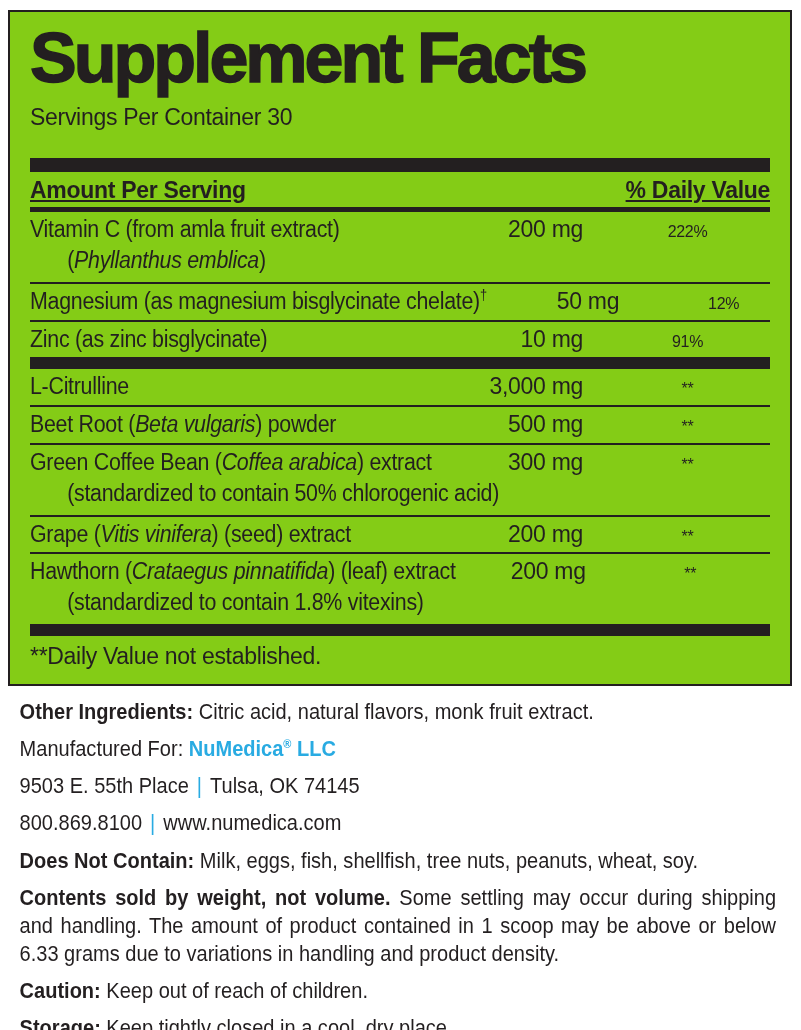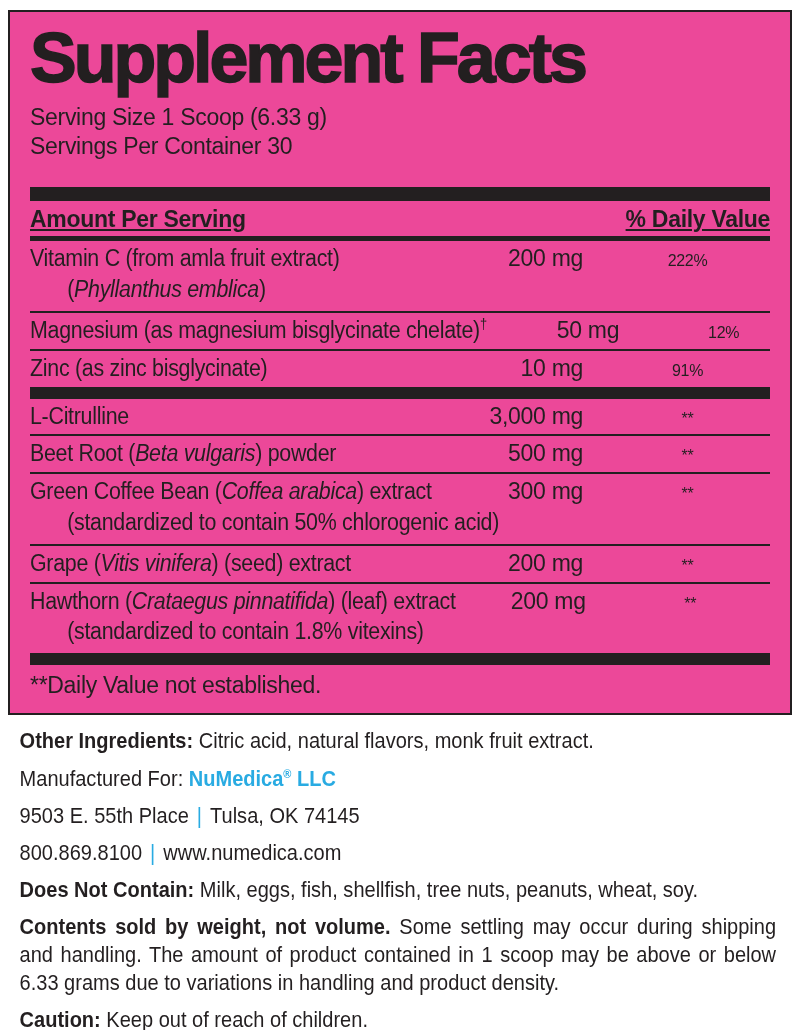--- a/index.html
+++ b/index.html
@@ -10,21 +10,21 @@
     font-family: "Liberation Sans", "DejaVu Sans", sans-serif;
     overflow: hidden;
   }
   .it { font-style: italic; }
 
   
   .facts-panel {
     margin: 10px 9px 0 8px;
     border: 2px solid #231f20;
     padding: 0 20px 6px 20px;
-    background: #ec4899;
+    background: #84cc16;
   }
   .panel-title {
     font-size: 70px;
     font-weight: bold;
     letter-spacing: -3px;
     line-height: 0.98;
     margin: 12px 0 10px 0;
     -webkit-text-stroke: 1.5px #231f20;
     white-space: nowrap;
   }
@@ -107,21 +107,20 @@
   .footer .justify { text-align: justify; }
   .brand { color: var(--brand-blue); font-weight: bold; }
   .brand sup { font-size: 55%; }
   .sep { color: var(--brand-blue); margin: 0 9px; }
 </style>
 </head>
 <body>
 
 <div class="facts-panel">
   <h1 class="panel-title">Supplement Facts</h1>
-  <div class="serving">Serving Size 1 Scoop (6.33 g)</div>
   <div class="serving last">Servings Per Container 30</div>
 
   <div class="thick-bar bar-top"></div>
 
   <div class="facts-header">
     <span>Amount Per Serving</span>
     <span>% Daily Value</span>
   </div>
 
   <div>

